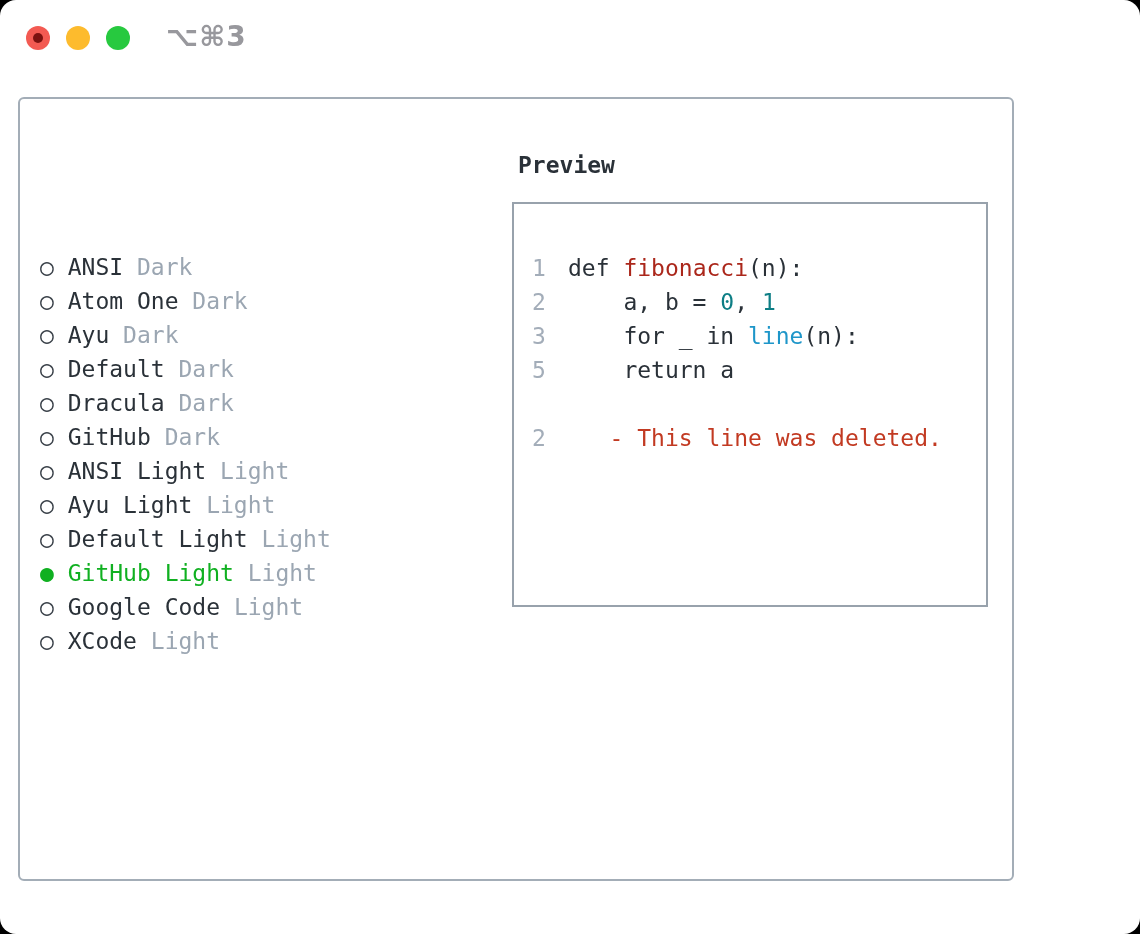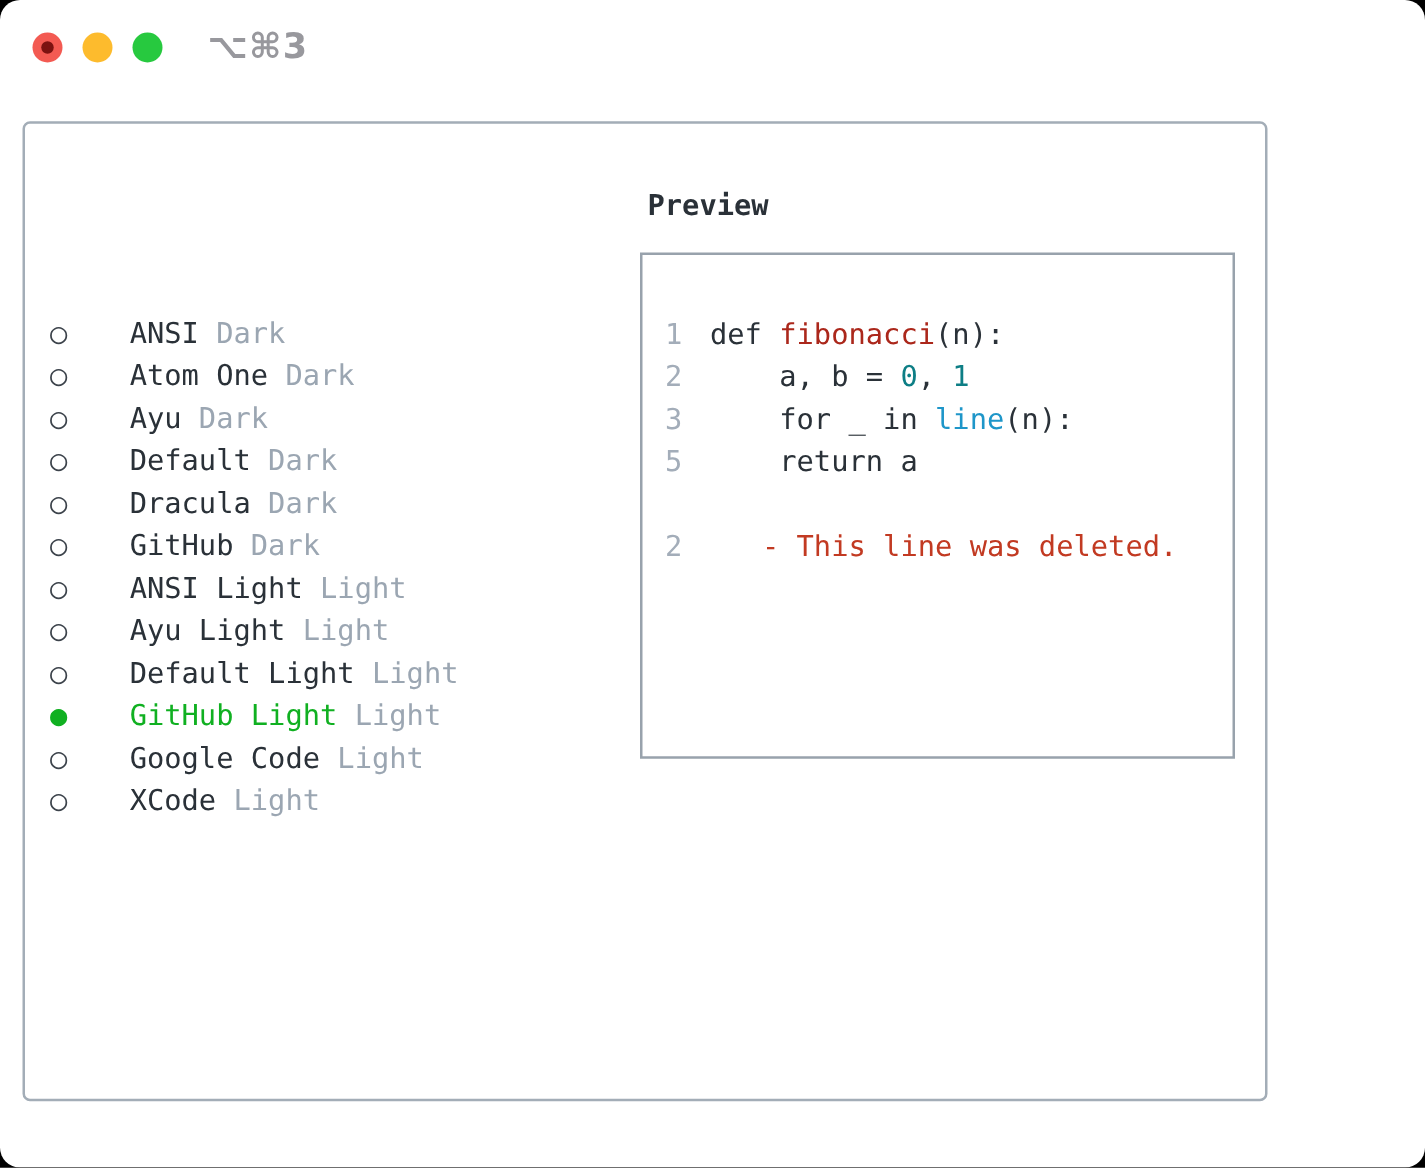--- a/index.html
+++ b/index.html
@@ -73,21 +73,21 @@
     width: 440px;
     font-size: 23px;
     line-height: 34px;
     white-space: pre;
     color: var(--text);
   }
   .row { height: 34px; }
   .section-header { font-weight: 700; color: var(--text); }
   .radio { color: var(--radio); }
   .row.selected .radio, .row.selected .name { color: var(--green); }
-  .name { color: var(--text); margin-left: 36px; }
+  .name { color: var(--text); }
   .variant { color: var(--muted); margin-top: 32px; }
   .spacer { height: 34px; }
   
   .preview-header {
     position: absolute;
     left: 482px; top: 49px;
     font-size: 23px;
     line-height: 34px;
     font-weight: 700;
     color: var(--text);

